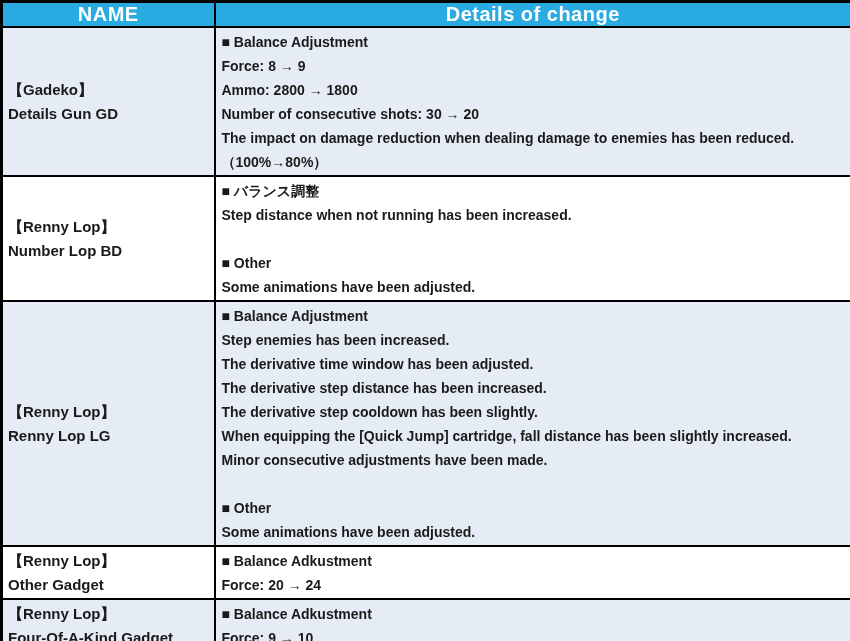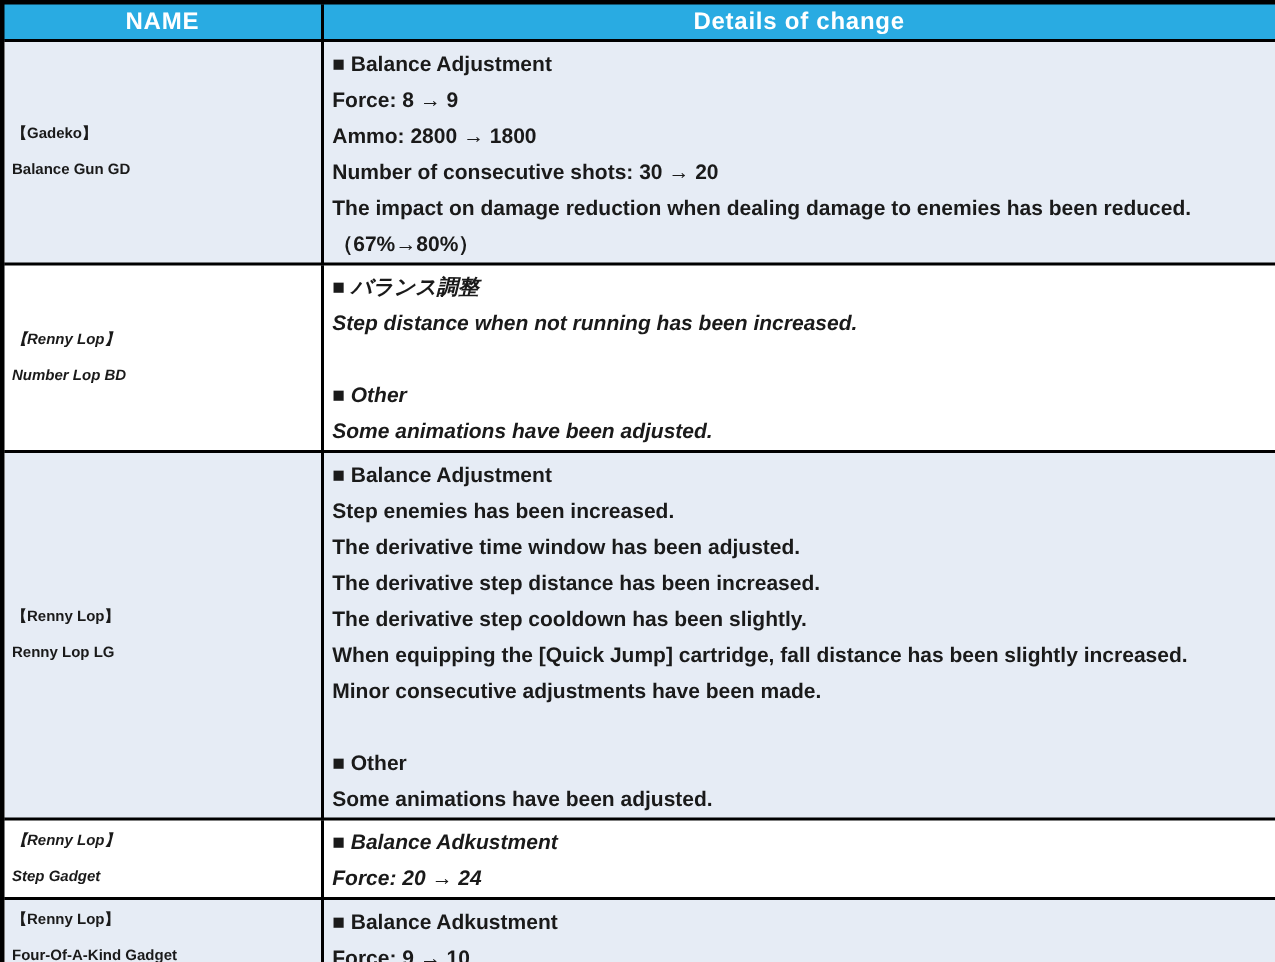--- a/index.html
+++ b/index.html
@@ -22,32 +22,32 @@
     border-collapse:collapse;
     table-layout:fixed;
     border:3px solid var(--border);
   }
   col.c1{width:213px;}
   col.c2{width:637px;}
   th,td{border:2px solid var(--border);}
   thead th{
     background:var(--header-bg);
     color:var(--header-text);
-    font-size:16px;
+    font-size:20px;
     height:23px;
     text-align:center;
     padding:0;
     letter-spacing:0.5px;
   }
   tr.shaded td{background:var(--shaded-bg);}
-  tr.plain td{background:var(--plain-bg);font-style:italic;}
+  tr.plain td{background:var(--plain-bg);}
   td.name-cell{
     vertical-align:middle;
     padding:1px 4px 1px 5px;
-    font-size:10px;
+    font-size:15px;
     overflow:hidden;
   }
   td.details-cell{
     vertical-align:top;
     padding:2px 4px 1px 6px;
     font-size:14px;
     overflow:hidden;
   }
   .line{
     line-height:24px;
@@ -66,29 +66,29 @@
   <thead>
     <tr>
       <th>NAME</th>
       <th>Details of change</th>
     </tr>
   </thead>
   <tbody>
       <tr class="shaded">
         <td class="name-cell">
           <div class="line">【Gadeko】</div>
-          <div class="line">Balance Gun GD</div>
+          <div class="line">Details Gun GD</div>
         </td>
         <td class="details-cell">
           <div class="line">■ Balance Adjustment</div>
           <div class="line">Force: 8 → 9</div>
           <div class="line">Ammo: 2800 → 1800</div>
           <div class="line">Number of consecutive shots: 30 → 20</div>
           <div class="line">The impact on damage reduction when dealing damage to enemies has been reduced.</div>
-          <div class="line">（67%→80%）</div>
+          <div class="line">（100%→80%）</div>
         </td>
       </tr>
       <tr class="plain">
         <td class="name-cell">
           <div class="line">【Renny Lop】</div>
           <div class="line">Number Lop BD</div>
         </td>
         <td class="details-cell">
           <div class="line">■ バランス調整</div>
           <div class="line">Step distance when not running has been increased.</div>
@@ -111,21 +111,21 @@
           <div class="line">When equipping the [Quick Jump] cartridge, fall distance has been slightly increased.</div>
           <div class="line">Minor consecutive adjustments have been made.</div>
           <div class="line"></div>
           <div class="line">■ Other</div>
           <div class="line">Some animations have been adjusted.</div>
         </td>
       </tr>
       <tr class="plain">
         <td class="name-cell">
           <div class="line">【Renny Lop】</div>
-          <div class="line">Step Gadget</div>
+          <div class="line">Other Gadget</div>
         </td>
         <td class="details-cell">
           <div class="line">■ Balance Adkustment</div>
           <div class="line">Force: 20 → 24</div>
         </td>
       </tr>
       <tr class="shaded">
         <td class="name-cell">
           <div class="line">【Renny Lop】</div>
           <div class="line">Four-Of-A-Kind Gadget</div>

